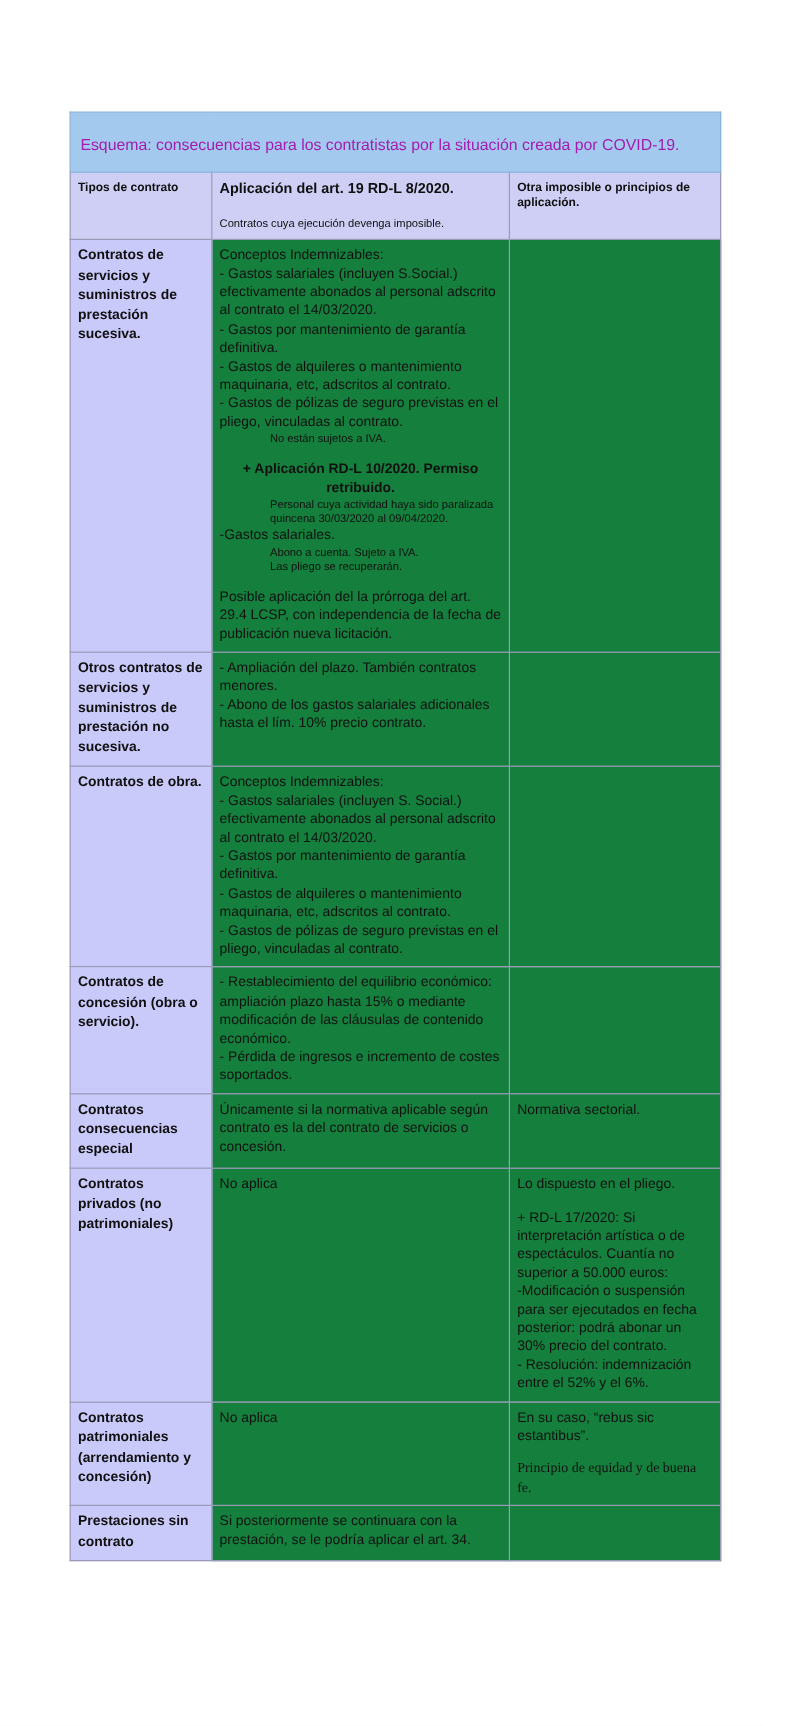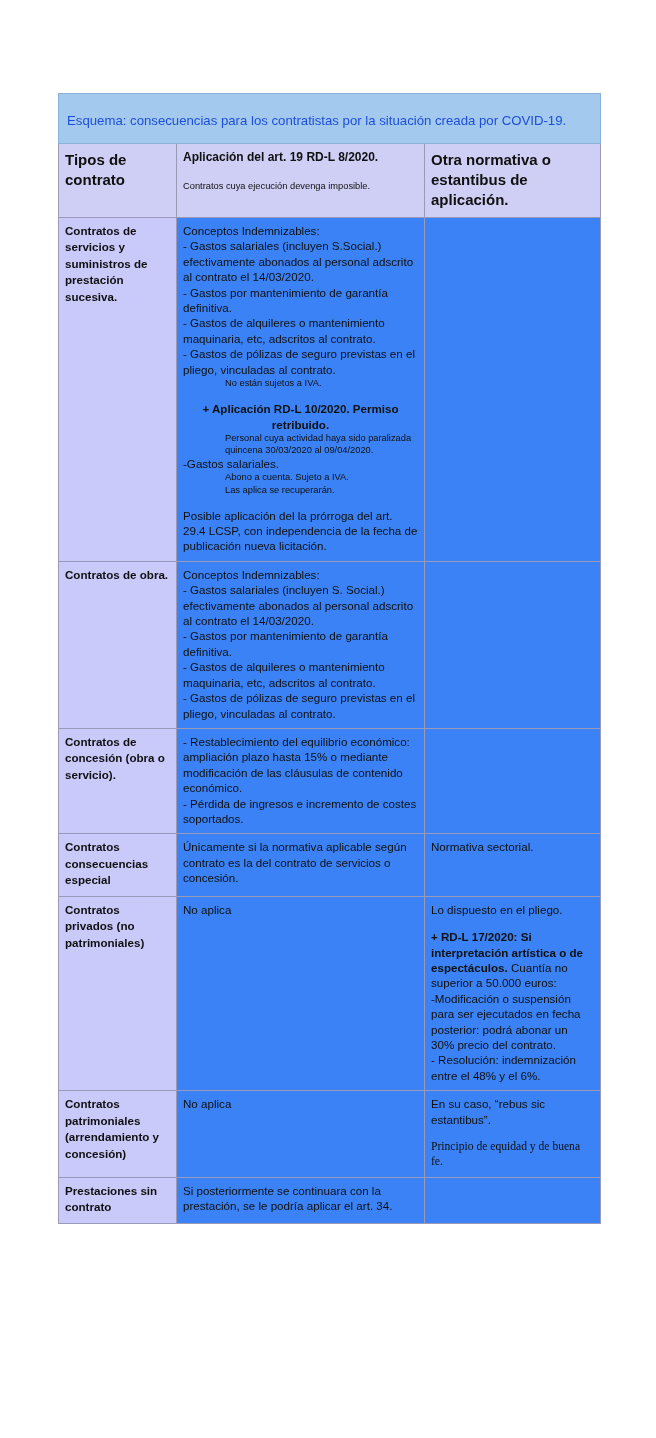--- a/index.html
+++ b/index.html
@@ -33,39 +33,39 @@
   .doc-table col.c1 { width: 118px; }
   .doc-table col.c2 { width: 248px; }
   .doc-table col.c3 { width: 176px; }
 
   .doc-table td {
     border: 1px solid #9a9ab8;
     vertical-align: top;
     padding: 5px 6px 7px 6px;
     font-size: 11.6px;
     line-height: 1.33;
-    background: #3b82f6;
+    background: #15803d;
   }
 
   
   td.title-cell {
     background: #a3caee;
     border: 1px solid #8ab2d8;
     padding: 18px 8px 14px 8px;
     font-size: 13.2px;
     font-weight: 400;
     line-height: 1.3;
-    color: #1d4ed8;
+    color: #a21caf;
   }
 
   
   td.head-cell {
     background: #cfcff5;
     font-weight: bold;
-    font-size: 15px;
+    font-size: 10px;
     padding-top: 6px;
   }
   td.head-cell.wide {
     font-size: 12px;
   }
   .head-sub {
     display: block;
     font-weight: normal;
     font-size: 9.3px;
     margin-top: 14px;
@@ -93,21 +93,21 @@
   .bold-block {
     display: block;
     font-weight: bold;
     margin-top: 12px;
     white-space: pre-line;
     text-align: center;
   }
   .gap { display: block; height: 12px; }
   .para { display: block; white-space: pre-line; }
   .para + .para { margin-top: 12px; font-family: Liberation Serif, serif; }
-  .inline-bold { font-weight: bold; }
+  .inline-bold { font-weight: normal; }
 </style>
 </head>
 <body>
 
 <div class="page">
 
   <table class="doc-table">
     <colgroup>
       <col class="c1">
         <col class="c2">
@@ -121,44 +121,50 @@
 
       <tr>
         <td class="head-cell">
           <span>Tipos de contrato</span>
         </td>
         <td class="head-cell wide">
           <span>Aplicación del art. 19 RD-L 8/2020.</span>
           <span class="head-sub">Contratos cuya ejecución devenga imposible.</span>
         </td>
         <td class="head-cell">
-          <span>Otra normativa o estantibus de aplicación.</span>
+          <span>Otra imposible o principios de aplicación.</span>
         </td>
       </tr>
 
       <tr>
         <td class="label-cell">Contratos de servicios y suministros de prestación sucesiva.</td>
         <td>
           <span class="para"> Conceptos Indemnizables:
 - Gastos salariales (incluyen S.Social.) efectivamente abonados al personal adscrito al contrato el 14/03/2020.
 - Gastos por mantenimiento de garantía definitiva.
 - Gastos de alquileres o mantenimiento maquinaria, etc, adscritos al contrato.
 - Gastos de pólizas de seguro previstas en el pliego, vinculadas al contrato.</span>
           <span class="small">No están sujetos a IVA.</span>
           <span class="bold-block">+ Aplicación RD-L 10/2020. Permiso retribuido.</span>
           <span class="small">Personal cuya actividad haya sido paralizada quincena 30/03/2020 al 09/04/2020.</span>
           <span class="para">-Gastos salariales.</span>
           <span class="small">Abono a cuenta. Sujeto a IVA.
-Las aplica se recuperarán.</span>
+Las pliego se recuperarán.</span>
           <span class="gap"></span>
           <span class="para"> Posible aplicación del la prórroga del art. 29.4 LCSP, con independencia de la fecha de publicación nueva licitación.</span>
         </td>
         <td></td>
       </tr>
 
+      <tr>
+        <td class="label-cell">Otros contratos de servicios y suministros de prestación no sucesiva.</td>
+        <td class="txt">- Ampliación del plazo. También contratos menores.
+- Abono de los gastos salariales adicionales hasta el lím. 10% precio contrato.</td>
+        <td></td>
+      </tr>
 
       <tr>
         <td class="label-cell">Contratos de obra.</td>
         <td class="txt"> Conceptos Indemnizables:
 - Gastos salariales (incluyen S. Social.) efectivamente abonados al personal adscrito al contrato el 14/03/2020.
 - Gastos por mantenimiento de garantía definitiva.
 - Gastos de alquileres o mantenimiento maquinaria, etc, adscritos al contrato.
 - Gastos de pólizas de seguro previstas en el pliego, vinculadas al contrato.</td>
         <td></td>
       </tr>
@@ -177,21 +183,21 @@
       </tr>
 
       <tr>
         <td class="label-cell">Contratos privados (no patrimoniales)</td>
         <td class="txt">No aplica</td>
         <td>
           <span class="para">Lo dispuesto en el pliego.</span>
           <span class="gap"></span>
           <span class="para"><span class="inline-bold">+ RD-L 17/2020: Si interpretación artística o de espectáculos.</span><span> Cuantía no superior a 50.000 euros:
 -Modificación o suspensión para ser ejecutados en fecha posterior: podrá abonar un 30% precio del contrato.
-- Resolución: indemnización entre el 48% y el 6%.</span></span>
+- Resolución: indemnización entre el 52% y el 6%.</span></span>
         </td>
       </tr>
 
       <tr>
         <td class="label-cell">Contratos patrimoniales (arrendamiento y concesión)</td>
         <td class="txt">No aplica</td>
         <td>
           <span class="para">En su caso, “rebus sic estantibus”.</span>
           <span class="para">Principio de equidad y de buena fe.</span>
         </td>

